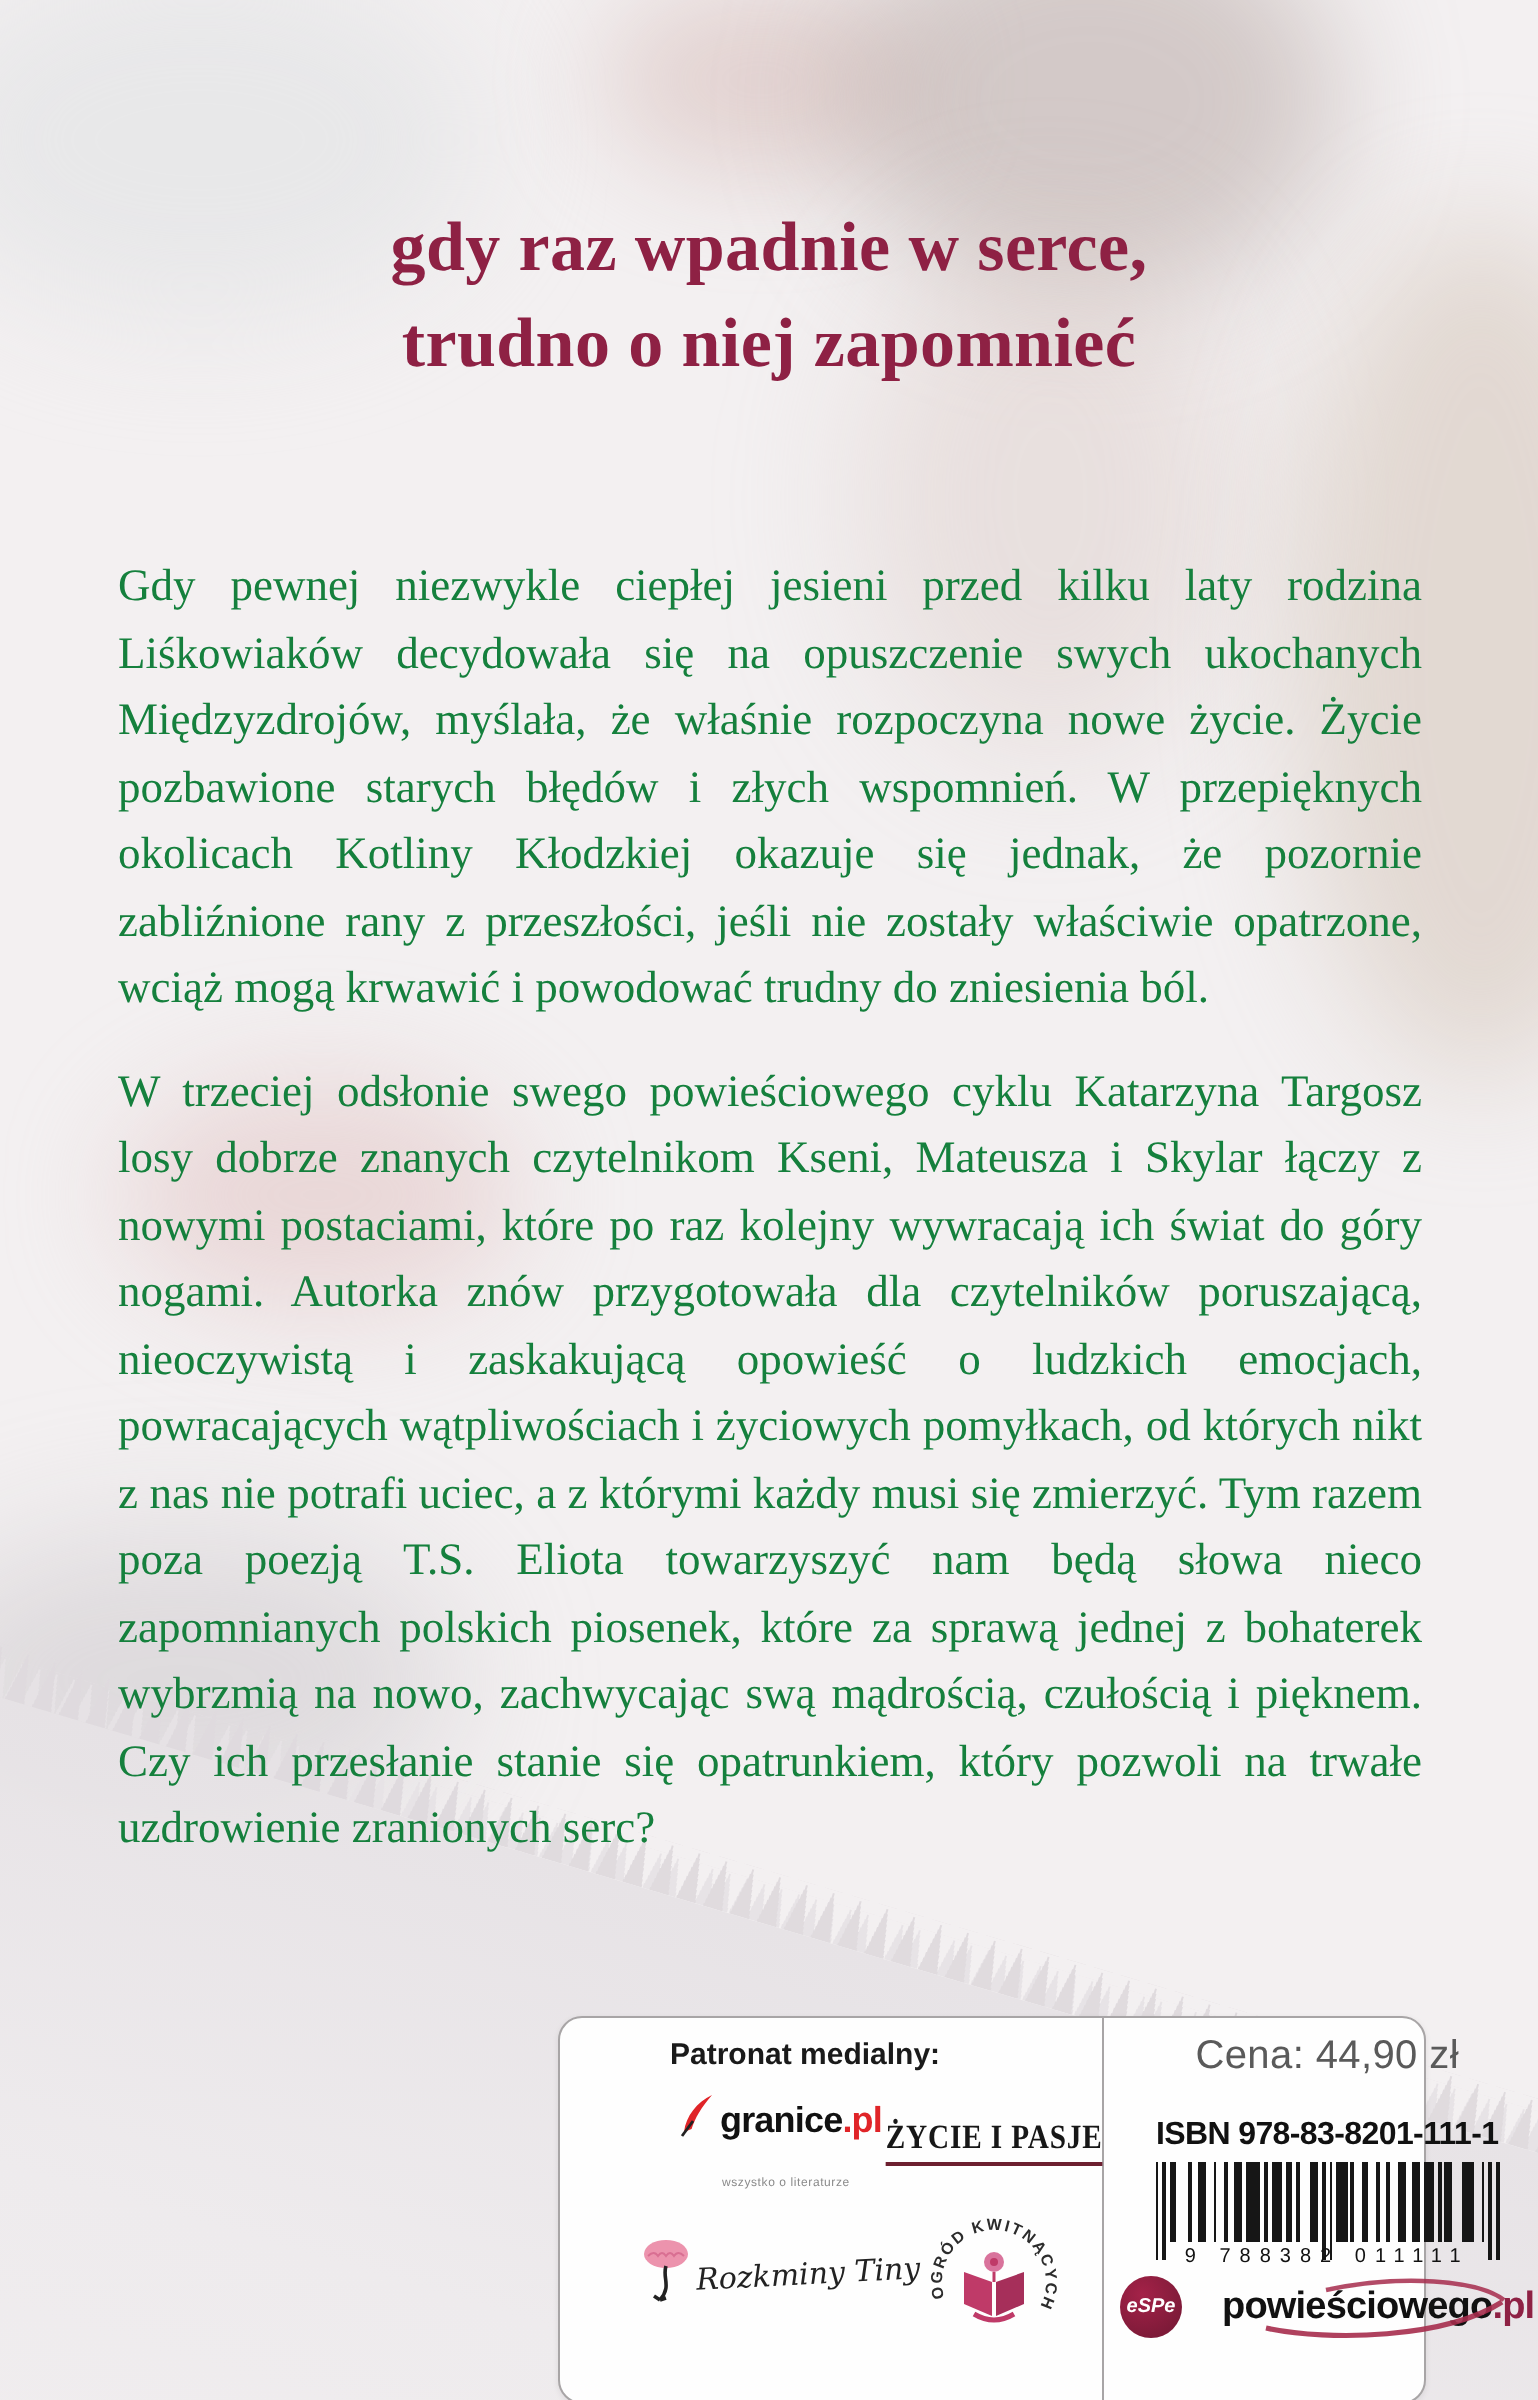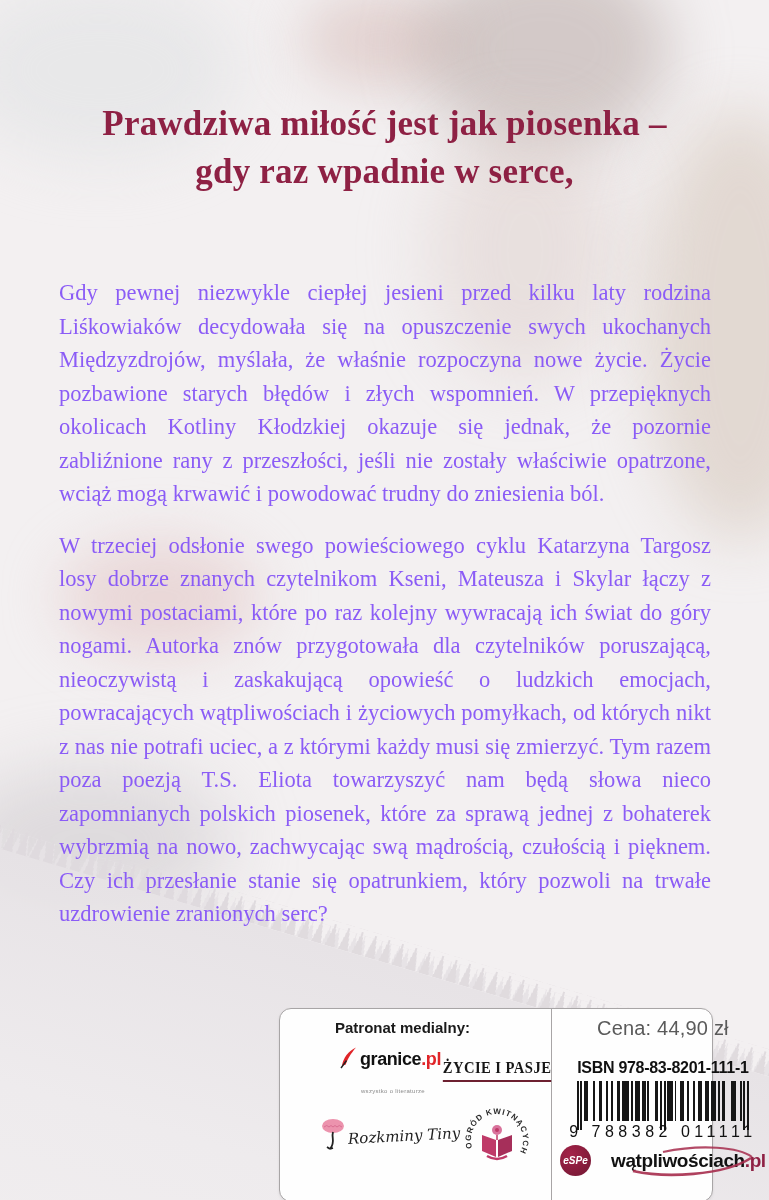--- a/index.html
+++ b/index.html
@@ -29,21 +29,21 @@
     content:"";position:absolute;left:0;right:0;bottom:100%;height:26px;
     background:
       conic-gradient(from 169deg at 50% 0%, #dfdade 0 22deg, rgba(0,0,0,0) 22deg) 0 100%/14px 26px repeat-x,
       conic-gradient(from 168deg at 50% 0%, #e7e3e6 0 24deg, rgba(0,0,0,0) 24deg) 4px 100%/9px 20px repeat-x;
   }
   
   .headline{position:absolute;top:100px;left:0;right:0;z-index:2;text-align:center;
     font-weight:bold;font-size:35px;line-height:48px;color:#8e2144;letter-spacing:.2px;}
   
   .synopsis{position:absolute;top:276px;left:59px;width:652px;z-index:2;
-    font-size:22.5px;line-height:33.5px;color:#8b5cf6;text-align:justify;}
+    font-size:22.5px;line-height:33.5px;color:#15803d;text-align:justify;}
   .synopsis p{margin:0 0 18px 0;}
   
   .info-box{
     position:absolute;left:279px;top:1008px;width:434px;height:194px;z-index:3;
     background:#fefefe;border:1px solid #a8a5a6;border-radius:12px;
     box-sizing:border-box;display:flex;
     font-family:"Liberation Sans","DejaVu Sans",sans-serif;
     box-shadow:0 1px 3px rgba(0,0,0,.08);
     padding-left:40px;
   }
@@ -66,21 +66,21 @@
     transform:rotate(-3deg);white-space:nowrap;letter-spacing:0;}
   .ogrod{position:relative;width:64px;height:64px;}
   .price{font-size:20px;color:#5a5a5a;letter-spacing:.2px;margin-top:2px;}
   .isbn{font-size:16px;font-weight:bold;color:#111;letter-spacing:-.3px;margin-top:19px;white-space:nowrap;}
   .box-right{flex:1;border-left:1px solid #a8a5a6;box-sizing:border-box;
     padding:6px 8px 6px 8px;display:flex;flex-direction:column;align-items:center;}
   .barcode{position:relative;width:172px;height:52px;margin-top:4px;}
   .bars{position:absolute;left:0;top:0;width:172px;height:52px;}
   .bar{position:absolute;top:0;height:40px;background:#161616;}
   .bar.tall{height:49px;}
-  .bc-digits{position:relative;margin-top:-10px;font-size:16px;color:#111;
+  .bc-digits{position:relative;margin-top:-10px;font-size:10px;color:#111;
     letter-spacing:4.5px;white-space:nowrap;z-index:1;}
   .publisher{display:flex;align-items:center;gap:20px;margin-top:4px;}
   .espe{
     width:31px;height:31px;border-radius:50%;
     background:radial-gradient(circle at 35% 30%,#a42248,#7d1a38 75%);
     color:#fff;font-size:10px;font-style:italic;font-weight:bold;
     display:flex;align-items:center;justify-content:center;letter-spacing:0;
   }
   .site{position:relative;font-size:19px;font-weight:bold;color:#111;letter-spacing:-.4px;white-space:nowrap;}
   .site .red2{color:#8e2144;}
@@ -96,22 +96,22 @@
     <div class="blob face"></div>
     <div class="blob hair"></div>
     <div class="blob neck"></div>
     <div class="blob sweater"></div>
     <div class="blob flowers"></div>
     <div class="blob mist"></div>
     <div class="forest"></div>
   </div>
 
   <header class="headline">
-    <div>Prawdziwa miłość jest jak piosenka –</div>
     <div>gdy raz wpadnie w serce,</div>
+    <div>trudno o niej zapomnieć</div>
   </header>
 
   <section class="synopsis">
     <p>Gdy pewnej niezwykle ciepłej jesieni przed kilku laty rodzina Liśkowiaków decydowała się na opuszczenie swych ukochanych Międzyzdrojów, myślała, że właśnie rozpoczyna nowe życie. Życie pozbawione starych błędów i złych wspomnień. W przepięknych okolicach Kotliny Kłodzkiej okazuje się jednak, że pozornie zabliźnione rany z przeszłości, jeśli nie zostały właściwie opatrzone, wciąż mogą krwawić i powodować trudny do zniesienia ból.</p>
     <p>W trzeciej odsłonie swego powieściowego cyklu Katarzyna Targosz losy dobrze znanych czytelnikom Kseni, Mateusza i Skylar łączy z nowymi postaciami, które po raz kolejny wywracają ich świat do góry nogami. Autorka znów przygotowała dla czytelników poruszającą, nieoczywistą i zaskakującą opowieść o ludzkich emocjach, powracających wątpliwościach i życiowych pomyłkach, od których nikt z nas nie potrafi uciec, a z którymi każdy musi się zmierzyć. Tym razem poza poezją T.S. Eliota towarzyszyć nam będą słowa nieco zapomnianych polskich piosenek, które za sprawą jednej z bohaterek wybrzmią na nowo, zachwycając swą mądrością, czułością i pięknem. Czy ich przesłanie stanie się opatrunkiem, który pozwoli na trwałe uzdrowienie zranionych serc?</p>
   </section>
 
   <section class="info-box">
 
     <div class="box-left">
@@ -207,19 +207,19 @@
       </div>
       <div class="bc-digits">9 788382 011111</div>
 
       <div class="publisher">
         <span class="espe">eSPe</span>
         <span class="site">
           <svg class="swoosh" viewBox="0 0 152 36">
             <path d="M26 28 C 58 35, 116 33, 144 15" stroke="#a62c4c" stroke-width="2.6" fill="none" opacity=".9"></path>
             <path d="M56 9 C 94 1, 132 4, 145 14" stroke="#a62c4c" stroke-width="2.2" fill="none" opacity=".85"></path>
           </svg>
-          <span>wątpliwościach</span><span class="red2">.pl</span>
+          <span>powieściowego</span><span class="red2">.pl</span>
         </span>
       </div>
     </div>
 
   </section>
 </div>
 
 </body></html>

